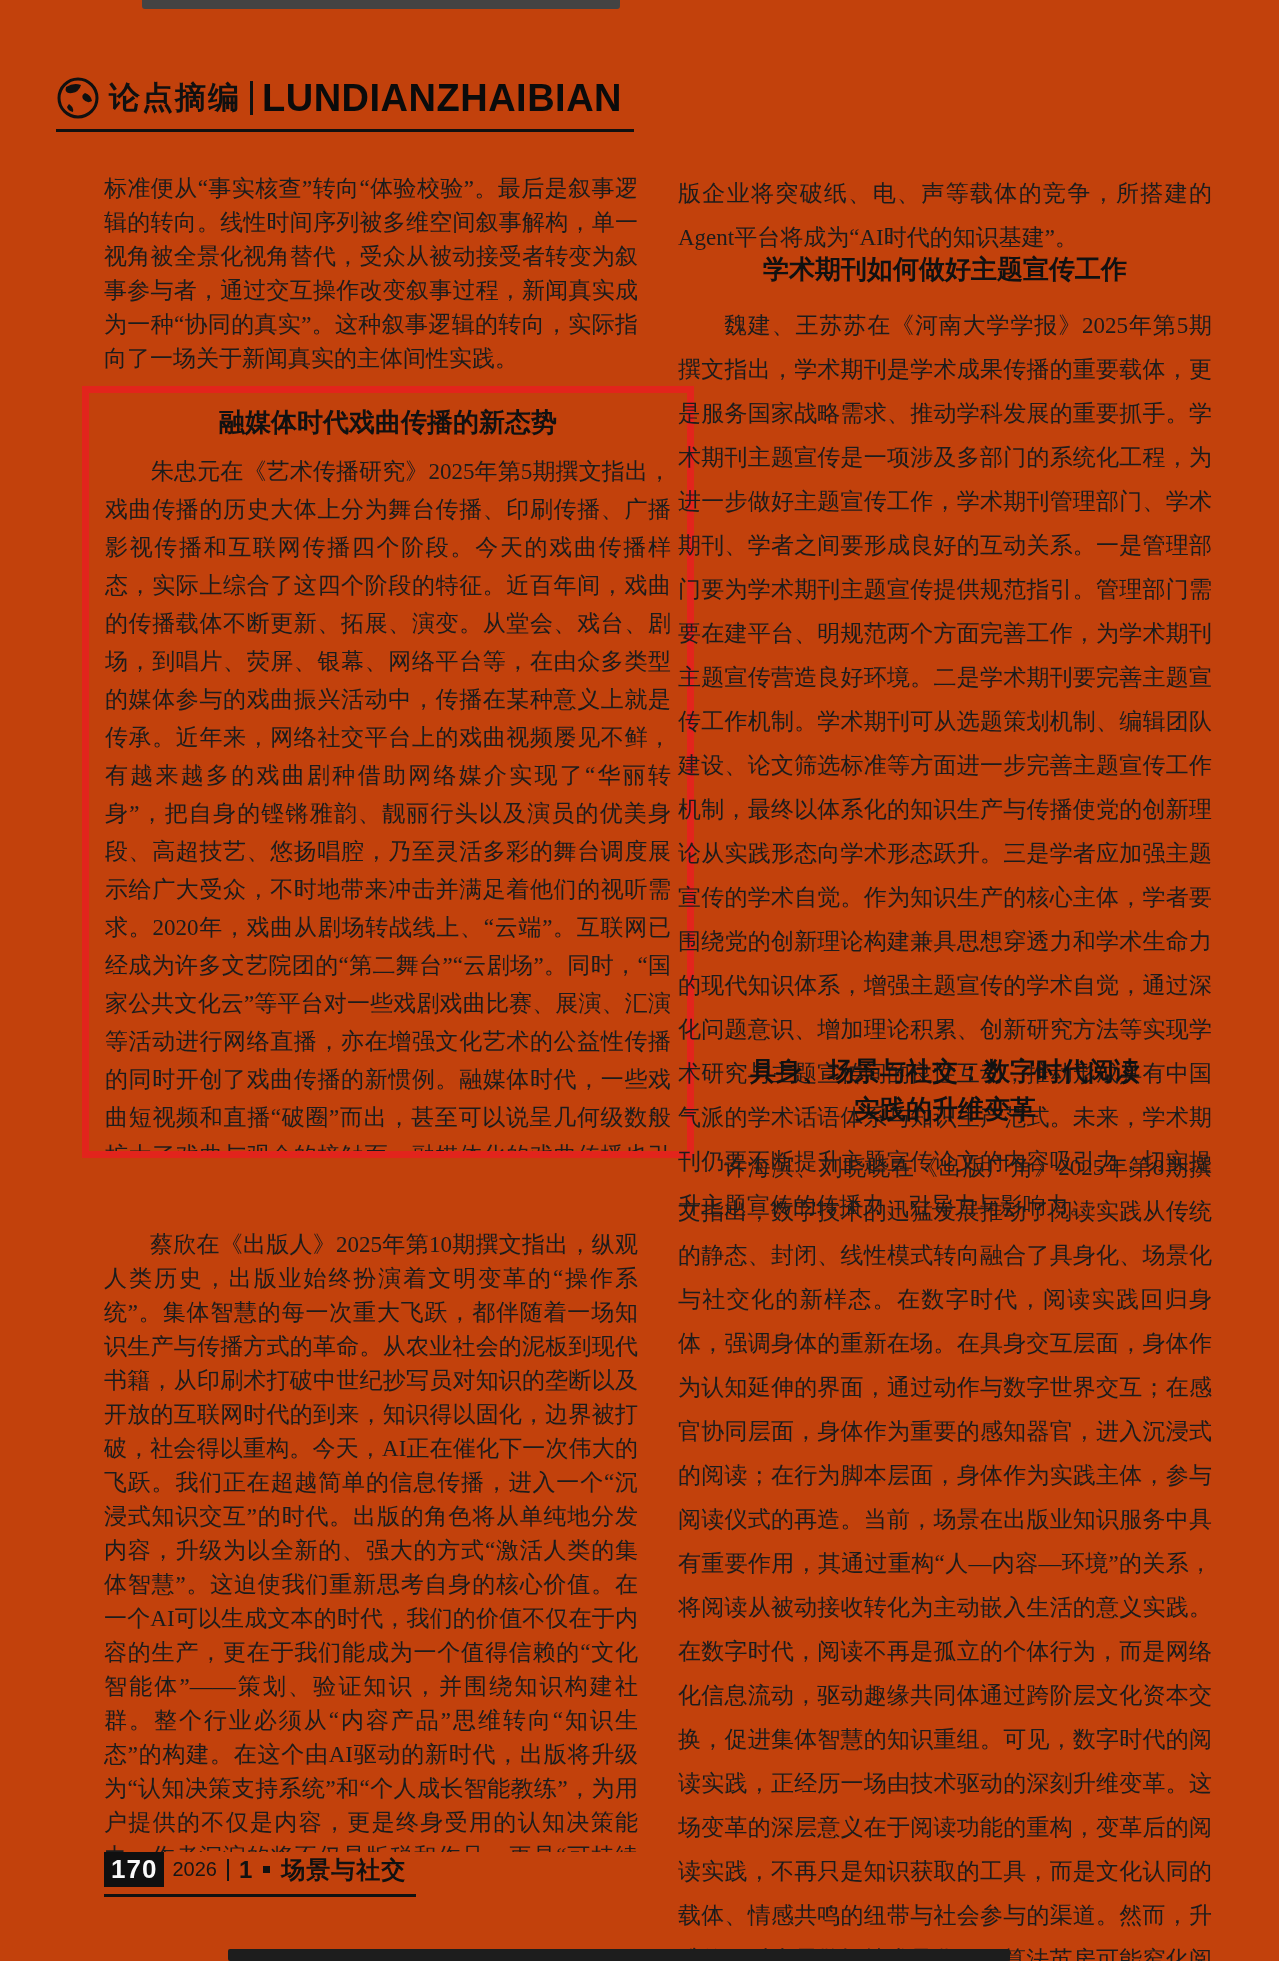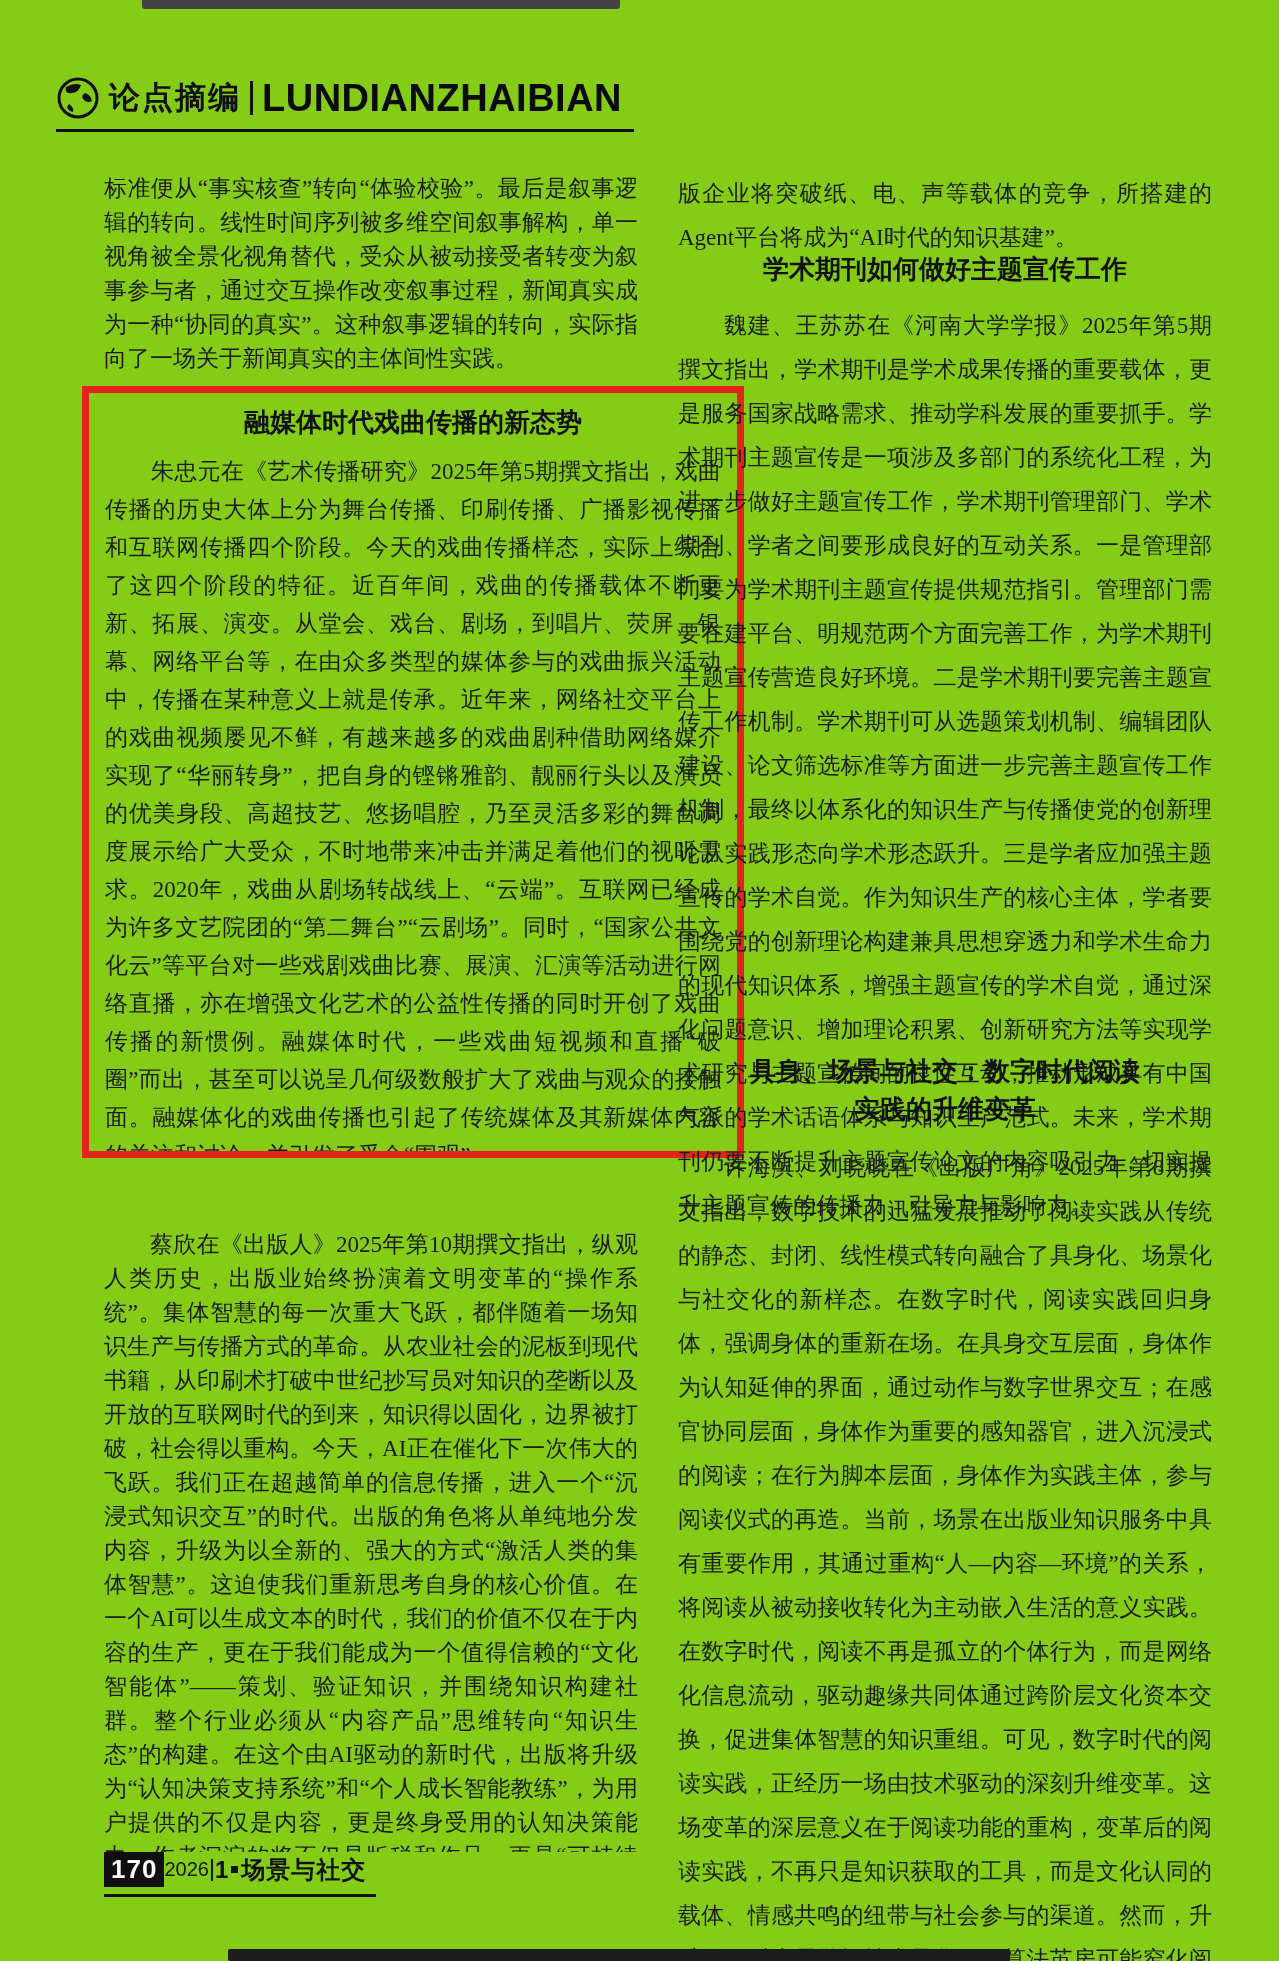--- a/index.html
+++ b/index.html
@@ -2,21 +2,21 @@
 <html><head>
 <meta charset="utf-8">
 <style>
   html, body { margin: 0; padding: 0; }
   body { background: #e8e7e4; }
   .page {
     position: relative;
     width: 1279px;
     height: 1961px;
     margin: 0 auto;
-    background: #84cc16;
+    background: #c2410c;
     overflow: hidden;
     color: #171717;
     font-family: "Liberation Serif", serif;
   }
   
   .artifact-top {
     position: absolute; left: 142px; top: 0; width: 478px; height: 9px;
     background: #434343; border-radius: 0 0 3px 3px;
   }
   .artifact-bottom {
@@ -56,21 +56,21 @@
   .indent { text-indent: 2em; }
   .art-title {
     position: absolute; width: 100%; margin: 0;
     font-family: Liberation Mono, monospace;
     font-size: 26px; font-weight: 700; color: #111;
     text-align: center; line-height: 38px;
   }
   
   .highlight-box {
     position: absolute; left: -22px; top: 386px;
-    width: 662px; height: 772px; box-sizing: border-box;
+    width: 612px; height: 772px; box-sizing: border-box;
     border: 7px solid #e2241c;
     padding: 8px 16px 12px 16px;
     overflow: hidden;
   }
   .highlight-box .box-title {
     position: static; width: auto; margin: 4px 0 10px 0;
   }
   .highlight-box .box-body {
     position: static; width: auto; line-height: 38px;
   }
@@ -80,21 +80,21 @@
   .p-left-2      { top: 1228px; max-height: 624px; overflow: hidden; }
   
   .p-right-cont  { top: 172px; }
   .t-right-1     { top: 252px; }
   .p-right-1     { top: 304px; }
   .t-right-2     { top: 1054px; }
   .p-right-2     { top: 1146px; }
   
   .footer {
     position: absolute; left: 104px; top: 1852px;
-    display: flex; align-items: center; 
+    display: flex; align-items: center; gap: 8px;
     border-bottom: 3px solid #111; padding-bottom: 7px; padding-right: 10px;
   }
   .page-number {
     font-family: "Liberation Sans", sans-serif;
     background: #101010; color: #fafafa;
     font-size: 26px; font-weight: 700; line-height: 30px;
     padding: 2px 7px 3px 7px; letter-spacing: 1px;
   }
   .issue-year {
     font-family: "Liberation Sans", sans-serif;

